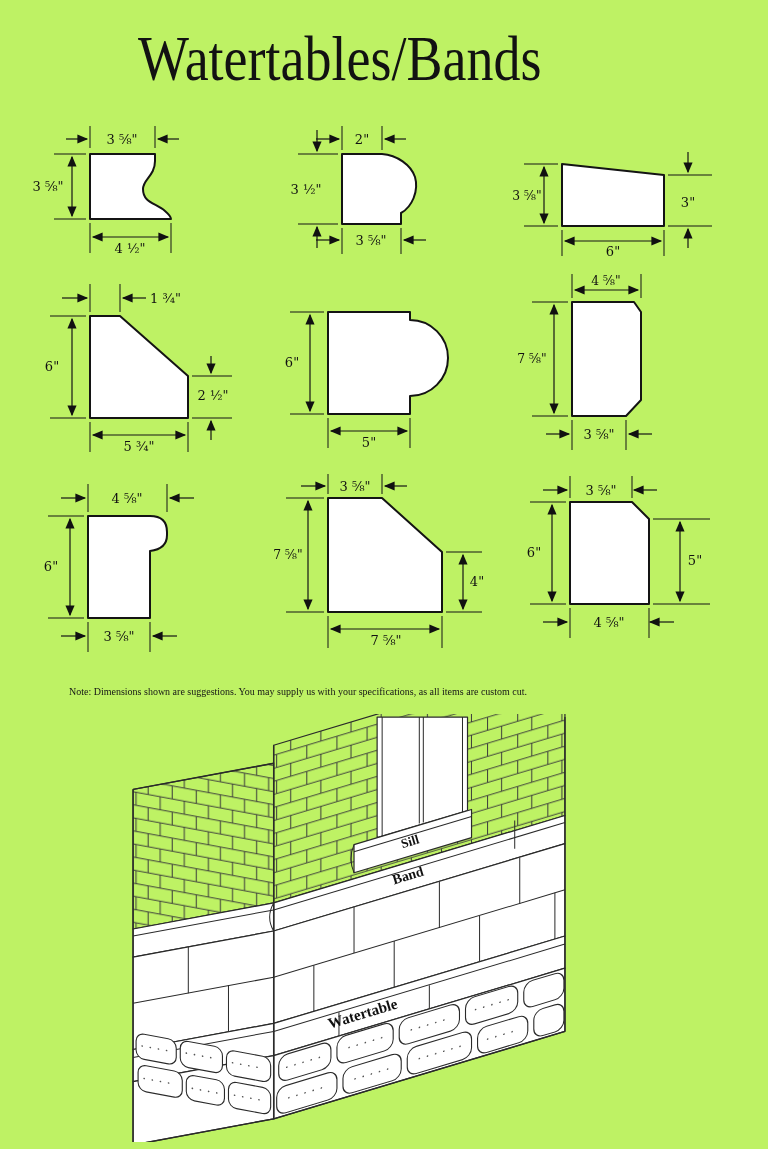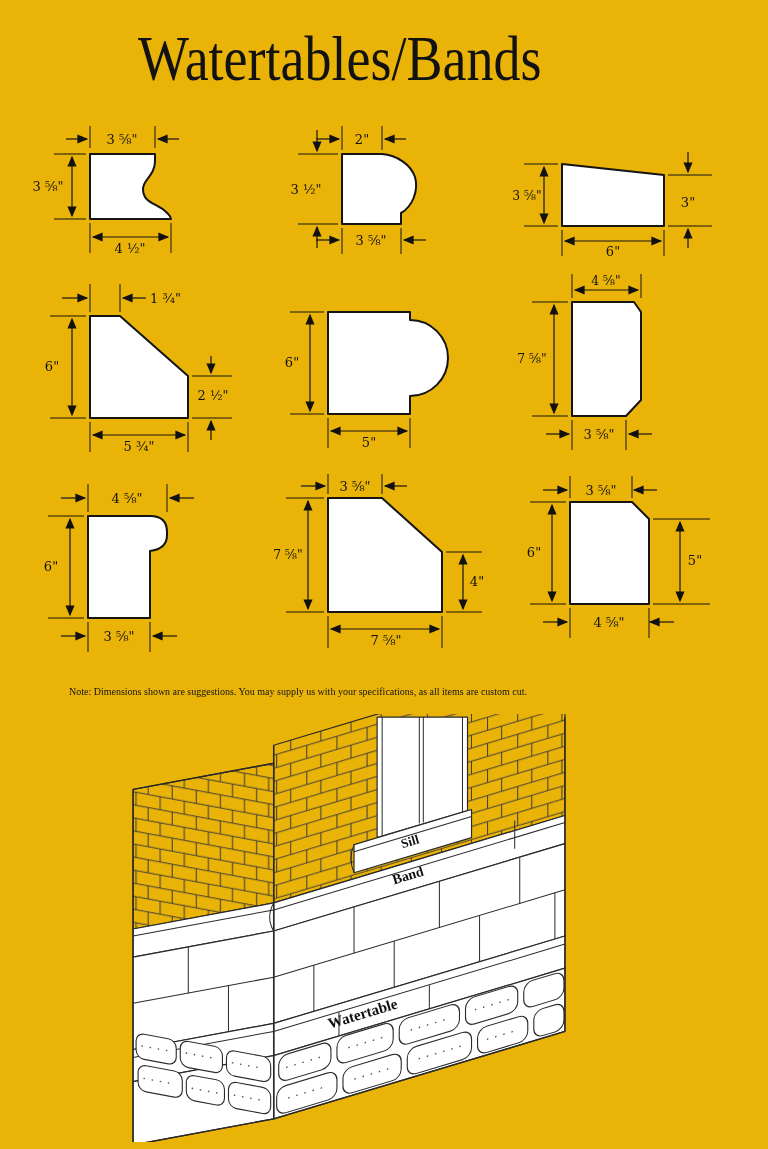--- a/index.html
+++ b/index.html
@@ -1,16 +1,16 @@
 <!DOCTYPE html>
 <html><head>
 <meta charset="utf-8">
 <style>
   html,body{margin:0;padding:0;background:#e8e8e8;}
-  .page{position:relative;width:768px;height:1149px;background:#eab308;margin:0 auto;
+  .page{position:relative;width:768px;height:1149px;background:#bef264;margin:0 auto;
         font-family:"Liberation Serif",serif;overflow:hidden;color:#111;}
   .title{position:absolute;left:138px;top:22px;margin:0;font-size:54px;font-weight:400;
          letter-spacing:0px;transform:scaleY(1.18);transform-origin:top left;
          font-family:"Liberation Serif",serif;color:#121212;}
   .grid{position:absolute;left:28px;top:120px;width:716px;display:grid;
         grid-template-columns:242px 240px 234px;grid-template-rows:152px 200px 200px;}
   .cell{margin:0;}
   .note{position:absolute;left:57px;top:674px;width:680px;margin:12px;font-size:10px;color:#151515;}
   .illo{position:absolute;left:118px;top:714px;}
   

